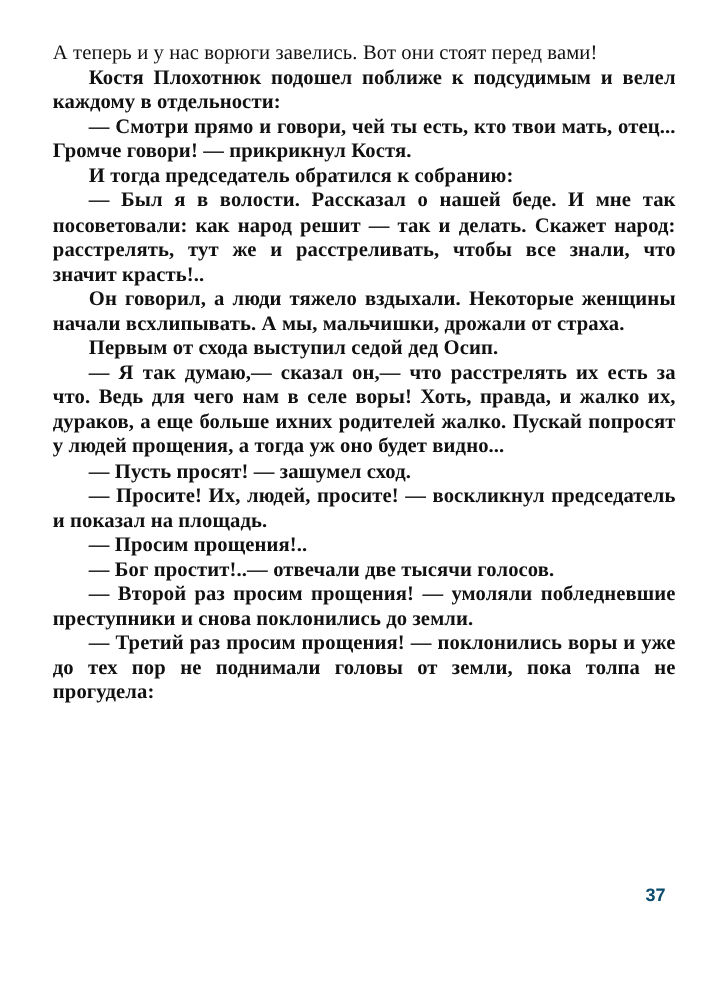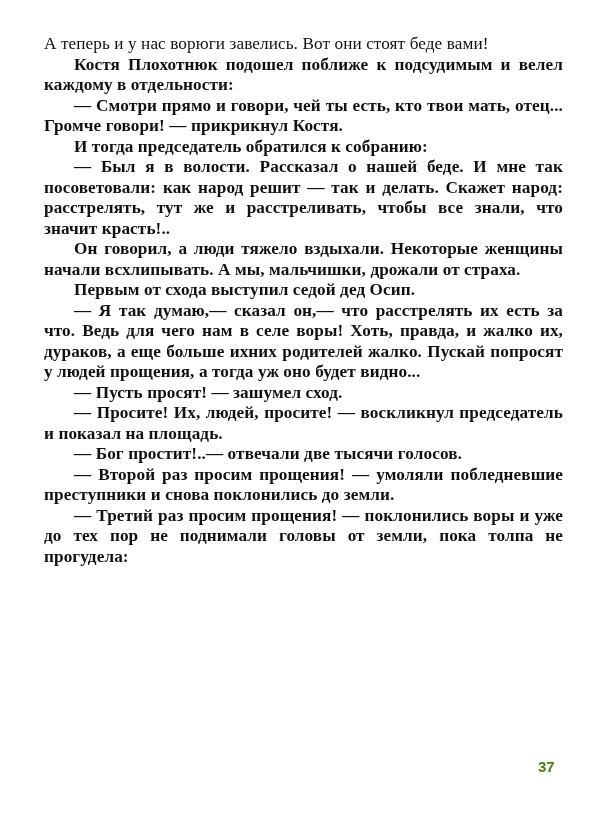--- a/index.html
+++ b/index.html
@@ -14,39 +14,40 @@
     line-height: 20.5px;
     color: #111111;
     text-align: justify;
     letter-spacing: 0.1px;
   }
   .page p { margin: 0; }
   .page p.indent { text-indent: 30px; font-weight: bold; }
   .page-number {
     position: absolute;
     left: 538px;
-    top: 758px;
+    top: 738px;
     font-family: "Liberation Sans", "DejaVu Sans", sans-serif;
     font-weight: bold;
     font-size: 15px;
-    color: #4d7c0f;
+    color: #0c4a6e;
   }
 </style>
 </head>
 <body>
 
 <div class="page">
-  <p>А теперь и у нас ворюги завелись. Вот они стоят беде вами!</p>
+  <p>А теперь и у нас ворюги завелись. Вот они стоят перед вами!</p>
   <p class="indent">Костя Плохотнюк подошел поближе к подсудимым и велел каждому в отдельности:</p>
   <p class="indent">— Смотри прямо и говори, чей ты есть, кто твои мать, отец... Громче говори! — прикрикнул Костя.</p>
   <p class="indent">И тогда председатель обратился к собранию:</p>
   <p class="indent">— Был я в волости. Рассказал о нашей беде. И мне так посоветовали: как народ решит — так и делать. Скажет народ: расстрелять, тут же и расстреливать, чтобы все знали, что значит красть!..</p>
   <p class="indent">Он говорил, а люди тяжело вздыхали. Некоторые женщины начали всхлипывать. А мы, мальчишки, дрожали от страха.</p>
   <p class="indent">Первым от схода выступил седой дед Осип.</p>
   <p class="indent">— Я так думаю,— сказал он,— что расстрелять их есть за что. Ведь для чего нам в селе воры! Хоть, правда, и жалко их, дураков, а еще больше ихних родителей жалко. Пускай попросят у людей прощения, а тогда уж оно будет видно...</p>
   <p class="indent">— Пусть просят! — зашумел сход.</p>
   <p class="indent">— Просите! Их, людей, просите! — воскликнул председатель и показал на площадь.</p>
+  <p class="indent">— Просим прощения!..</p>
   <p class="indent">— Бог простит!..— отвечали две тысячи голосов.</p>
   <p class="indent">— Второй раз просим прощения! — умоляли побледневшие преступники и снова поклонились до земли.</p>
   <p class="indent">— Третий раз просим прощения! — поклонились воры и уже до тех пор не поднимали головы от земли, пока толпа не прогудела:</p>
 </div>
 
 <div class="page-number">37</div>
 
 </body></html>

